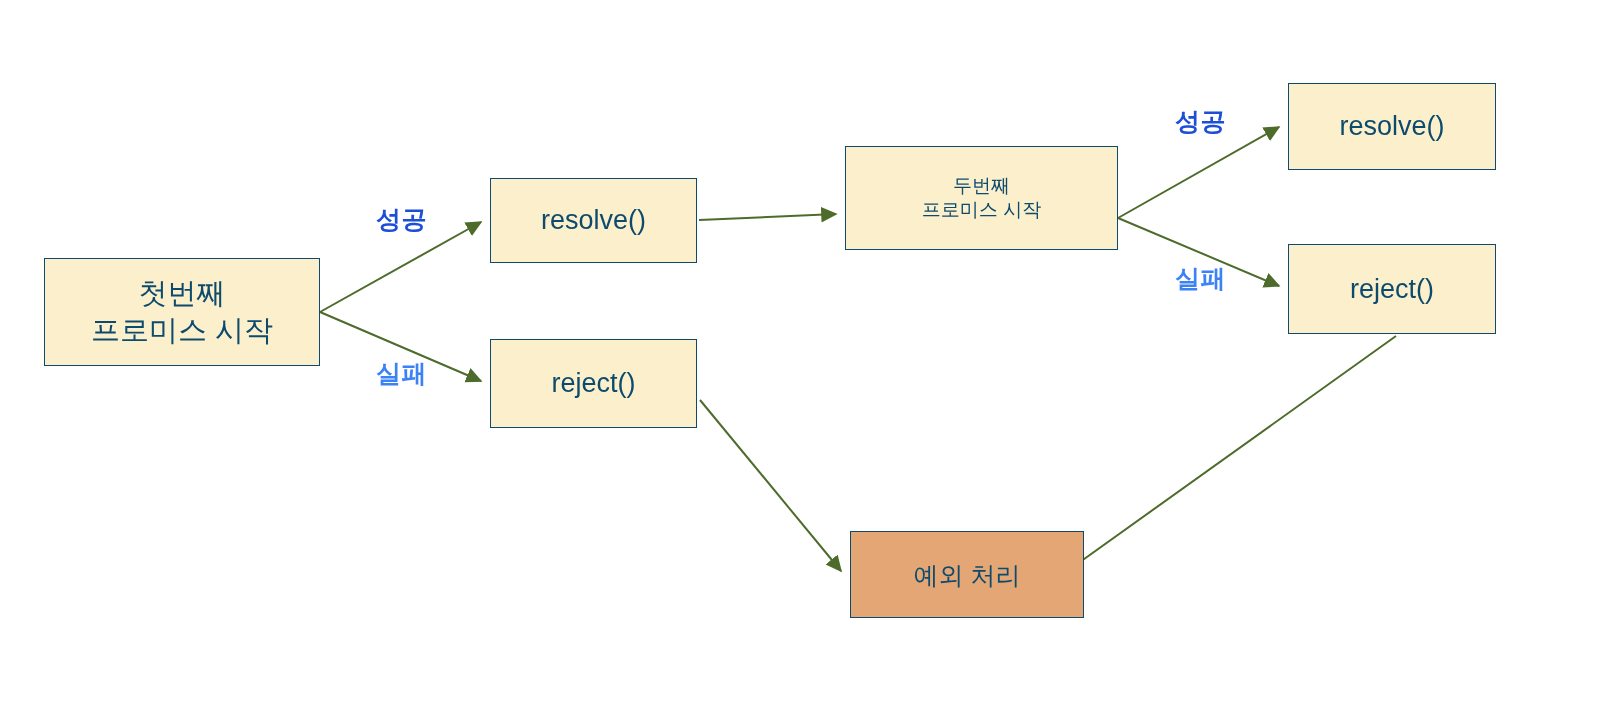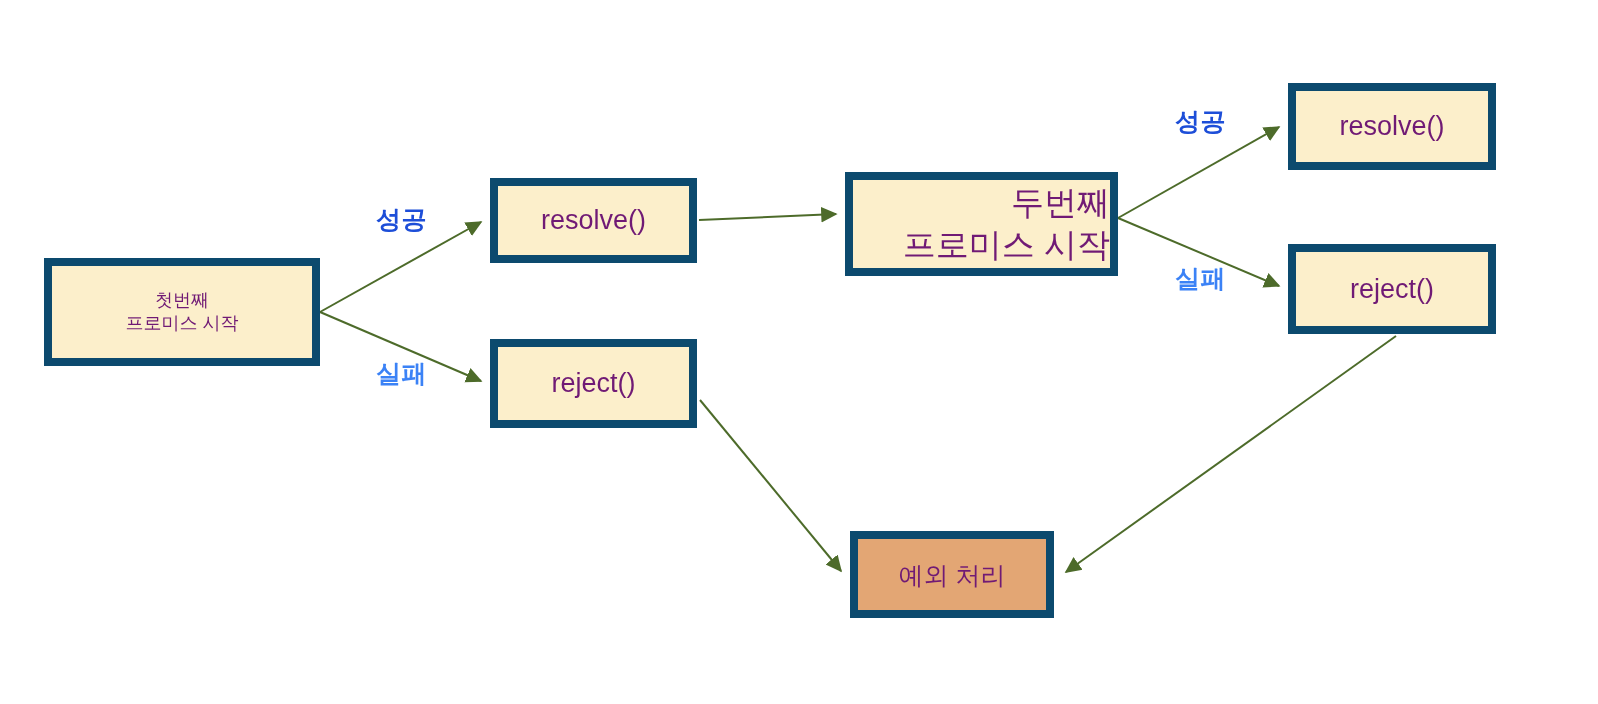--- a/index.html
+++ b/index.html
@@ -21,27 +21,27 @@
     position: absolute;
     left: 0;
     top: 0;
     width: 1598px;
     height: 704px;
     pointer-events: none;
   }
   .node {
     position: absolute;
     box-sizing: border-box;
-    border: 8px solid #0c4a6e;
+    border: 1px solid #0c4a6e;
     background: #fcefcb;
     display: flex;
     align-items: center;
     justify-content: center;
     text-align: center;
-    color: #701a75;
+    color: #0c4a6e;
     line-height: 1.28;
     white-space: pre-line;
   }
   .node.process {
     background: #e3a674;
   }
   .node-label {
     display: block;
     width: 100%;
     white-space: pre-line;
@@ -54,27 +54,27 @@
     white-space: nowrap;
     line-height: 1;
   }
   .edge-label.success {
     color: #1d4ed8;
   }
   .edge-label.fail {
     color: #3b82f6;
   }
   
-  #node-first    { left: 44px;  top: 258px; width: 276px; height: 108px; font-size: 18px; }
+  #node-first    { left: 44px;  top: 258px; width: 276px; height: 108px; font-size: 29px; }
   #node-resolve1 { left: 490px; top: 178px; width: 207px; height: 85px;  font-size: 27px; }
   #node-reject1  { left: 490px; top: 339px; width: 207px; height: 89px;  font-size: 27px; }
-  #node-second   { left: 845px; top: 172px; width: 273px; height: 104px; font-size: 33px; text-align: right; }
+  #node-second   { left: 845px; top: 146px; width: 273px; height: 104px; font-size: 19px; }
   #node-resolve2 { left: 1288px; top: 83px;  width: 208px; height: 87px;  font-size: 27px; }
   #node-reject2  { left: 1288px; top: 244px; width: 208px; height: 90px;  font-size: 27px; }
-  #node-catch    { left: 850px;  top: 531px; width: 204px; height: 87px;  font-size: 25px; }
+  #node-catch    { left: 850px;  top: 531px; width: 234px; height: 87px;  font-size: 25px; }
   
   #label-success-1 { left: 376px;  top: 207px; }
   #label-fail-1    { left: 376px;  top: 361px; }
   #label-success-2 { left: 1175px; top: 109px; }
   #label-fail-2    { left: 1175px; top: 266px; }
 </style>
 </head>
 <body>
 
 <div id="canvas">

